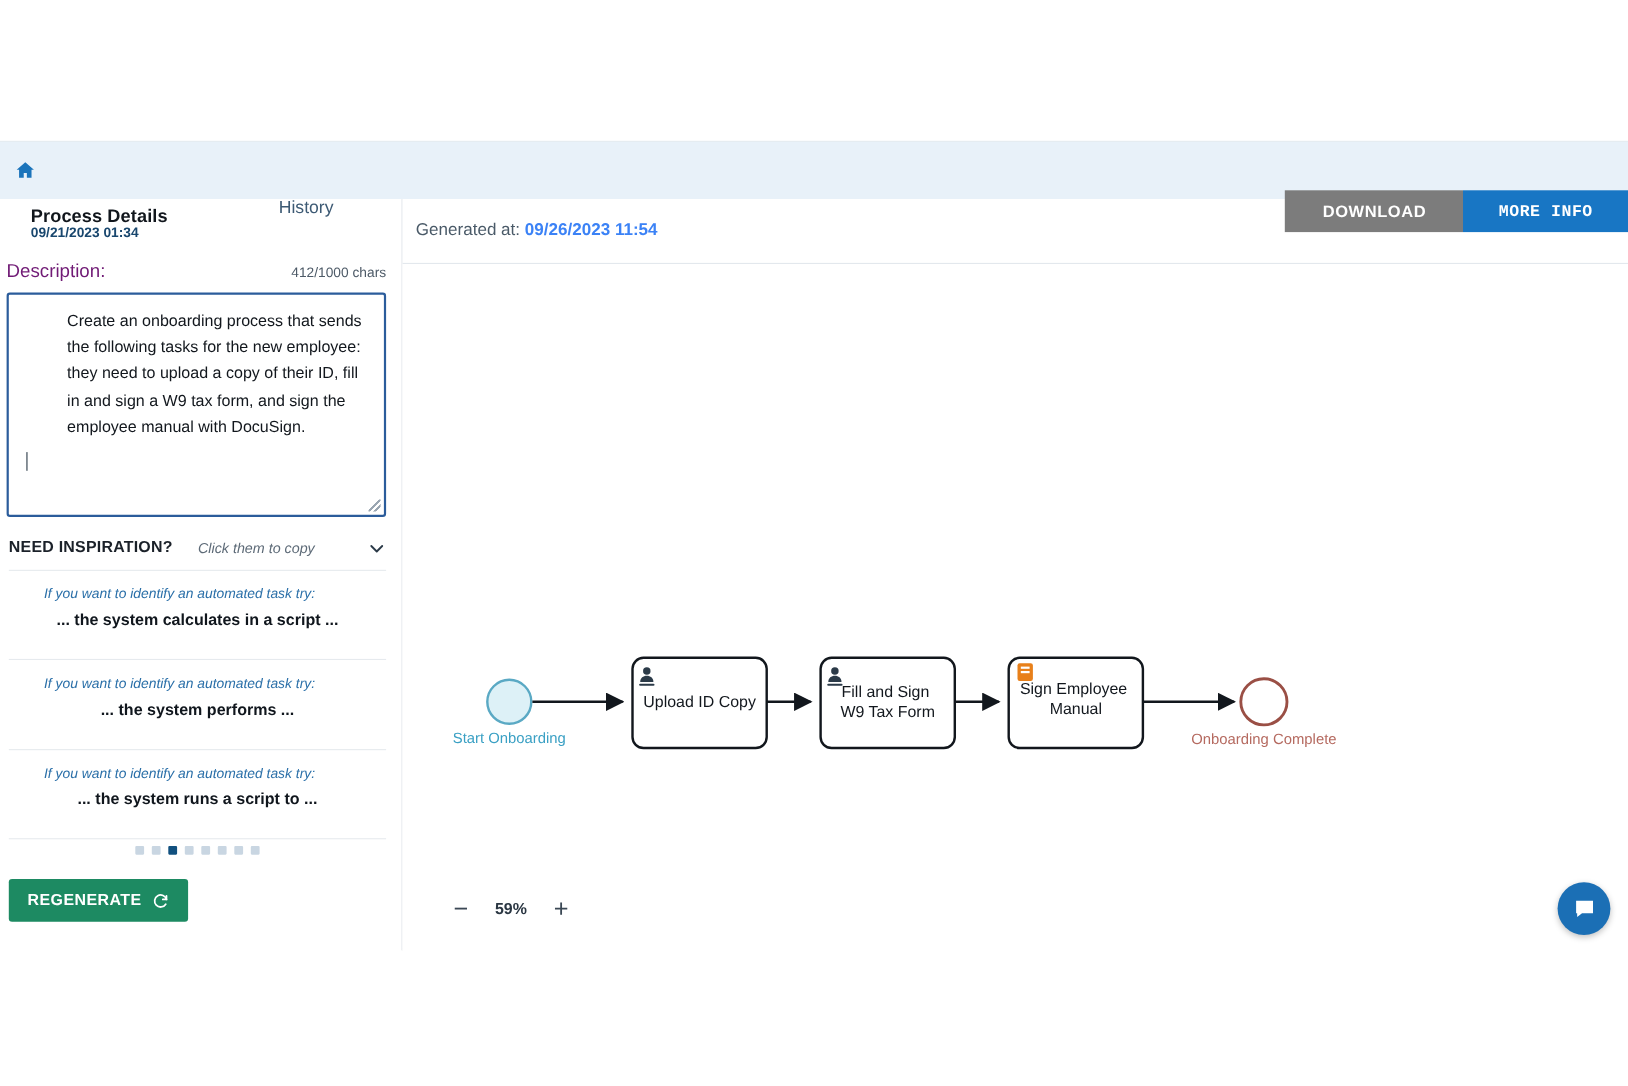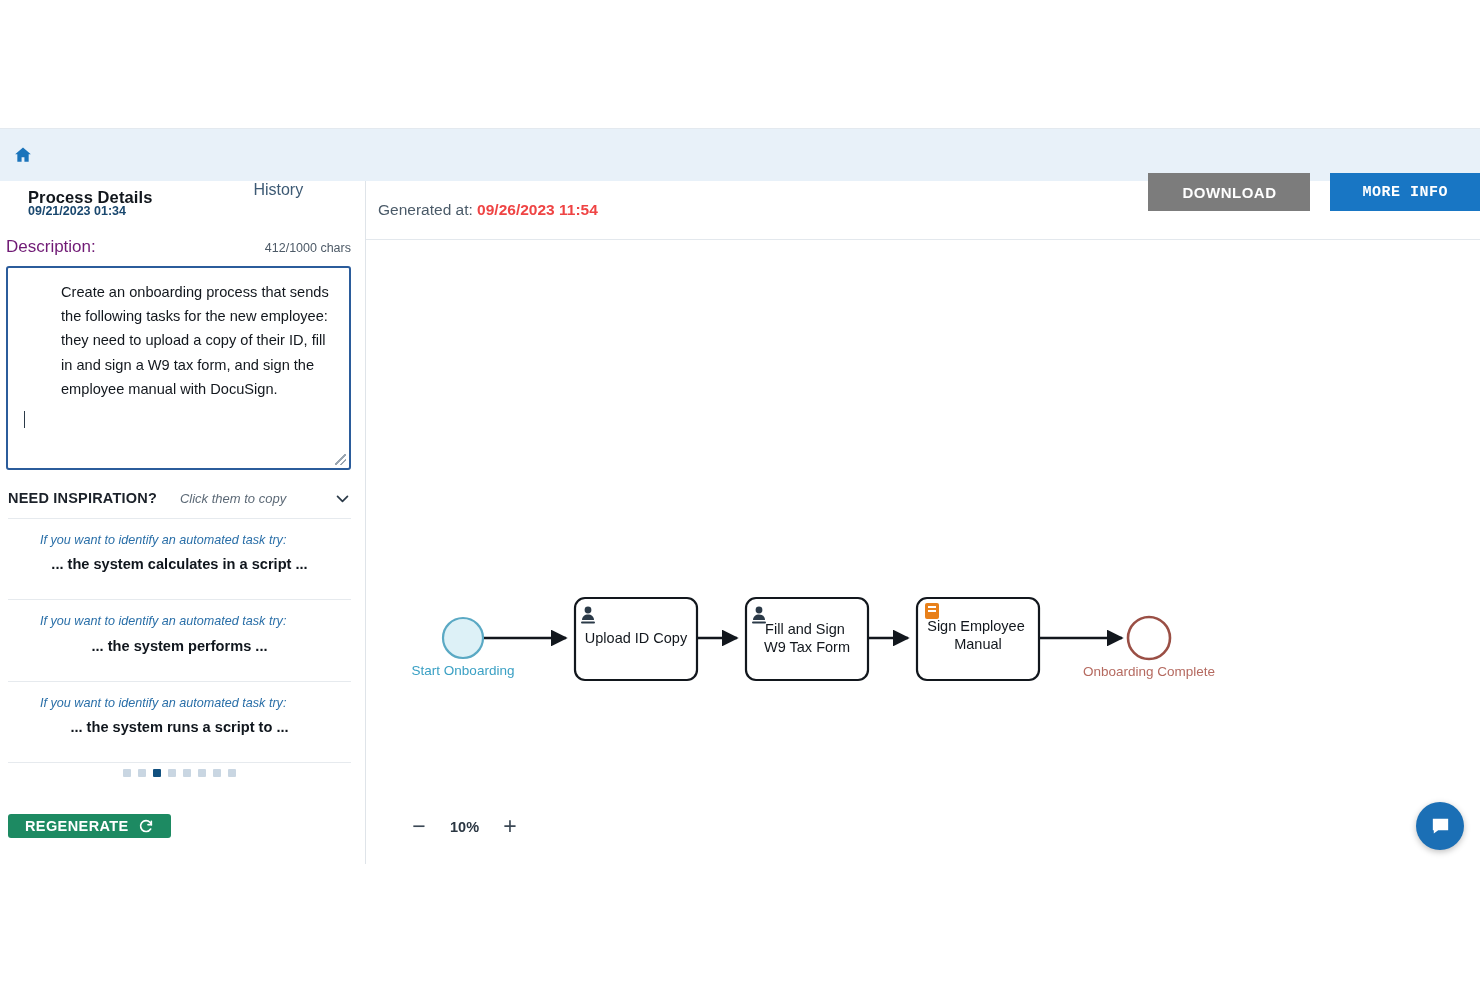--- a/index.html
+++ b/index.html
@@ -128,40 +128,40 @@
   .dot {
     width:8px; height:8px; border-radius:1px;
     background:#c9d6e2; cursor:pointer;
   }
   .dot.active { background:#11507f; }
 
   .regen-wrap { position:absolute; left:8px; bottom:26px; }
   .regen-btn {
     background:#1d8a62; color:#ffffff;
     border:none; border-radius:3px;
-    height:24px; padding:0 17px;
+    height:39px; padding:0 17px;
     font-size:14.5px; font-weight:700; letter-spacing:.4px;
     display:flex; align-items:center; gap:9px;
     cursor:pointer; font-family:"Liberation Sans", sans-serif;
   }
   .regen-btn svg { width:16px; height:16px; display:block; }
 
   
   .right-panel {
     position:absolute; left:366px; top:52px; width:1114px; height:683px;
     background:#ffffff;
   }
   .gen-bar {
     position:relative; height:59px;
     border-bottom:1px solid #e3e8ed;
     display:flex; align-items:center;
   }
   .gen-text { margin-left:12px; font-size:15.5px; color:#4a5a68; }
-  .gen-text b { color:#ef4444; font-weight:700; }
-  .gen-actions { position:absolute; right:0; top:-8px; display:flex;gap:20px; }
+  .gen-text b { color:#3b82f6; font-weight:700; }
+  .gen-actions { position:absolute; right:0; top:-8px; display:flex; }
   .btn-download {
     background:#7c7c7c; color:#ffffff;
     height:38px; padding:0 34px; border:none;
     font-size:15px; font-weight:700; letter-spacing:.5px;
     cursor:pointer; font-family:"Liberation Sans", sans-serif;
   }
   .btn-moreinfo {
     background:#1876c4; color:#ffffff;
     height:38px; padding:0 32px; border:none;
     font-size:15px; font-weight:700; letter-spacing:.5px;
@@ -350,21 +350,21 @@
         <line x1="673" y1="398" x2="756" y2="398" stroke="#12171d" stroke-width="2.4" marker-end="url(#arrow)"></line>
 
         <g>
           <circle cx="783" cy="398" r="21" fill="#ffffff" stroke="#9a4f45" stroke-width="2.6"></circle>
           <text id="lbl-end" x="783" y="436" text-anchor="middle" font-family="Liberation Sans, sans-serif" font-size="13.5" fill="#b56a60">Onboarding Complete</text>
         </g>
       </svg>
 
       <div class="zoom-ctl">
         <div class="zoom-btn">−</div>
-        <div class="zoom-val">10%</div>
+        <div class="zoom-val">59%</div>
         <div class="zoom-btn">+</div>
       </div>
 
       <div class="chat-fab">
         <svg viewBox="0 0 24 24" fill="#ffffff" aria-hidden="true">
           <path d="M4 4h16v12H9.6L5 19.4V16H4z"></path>
         </svg>
       </div>
     </div>
   </div>

